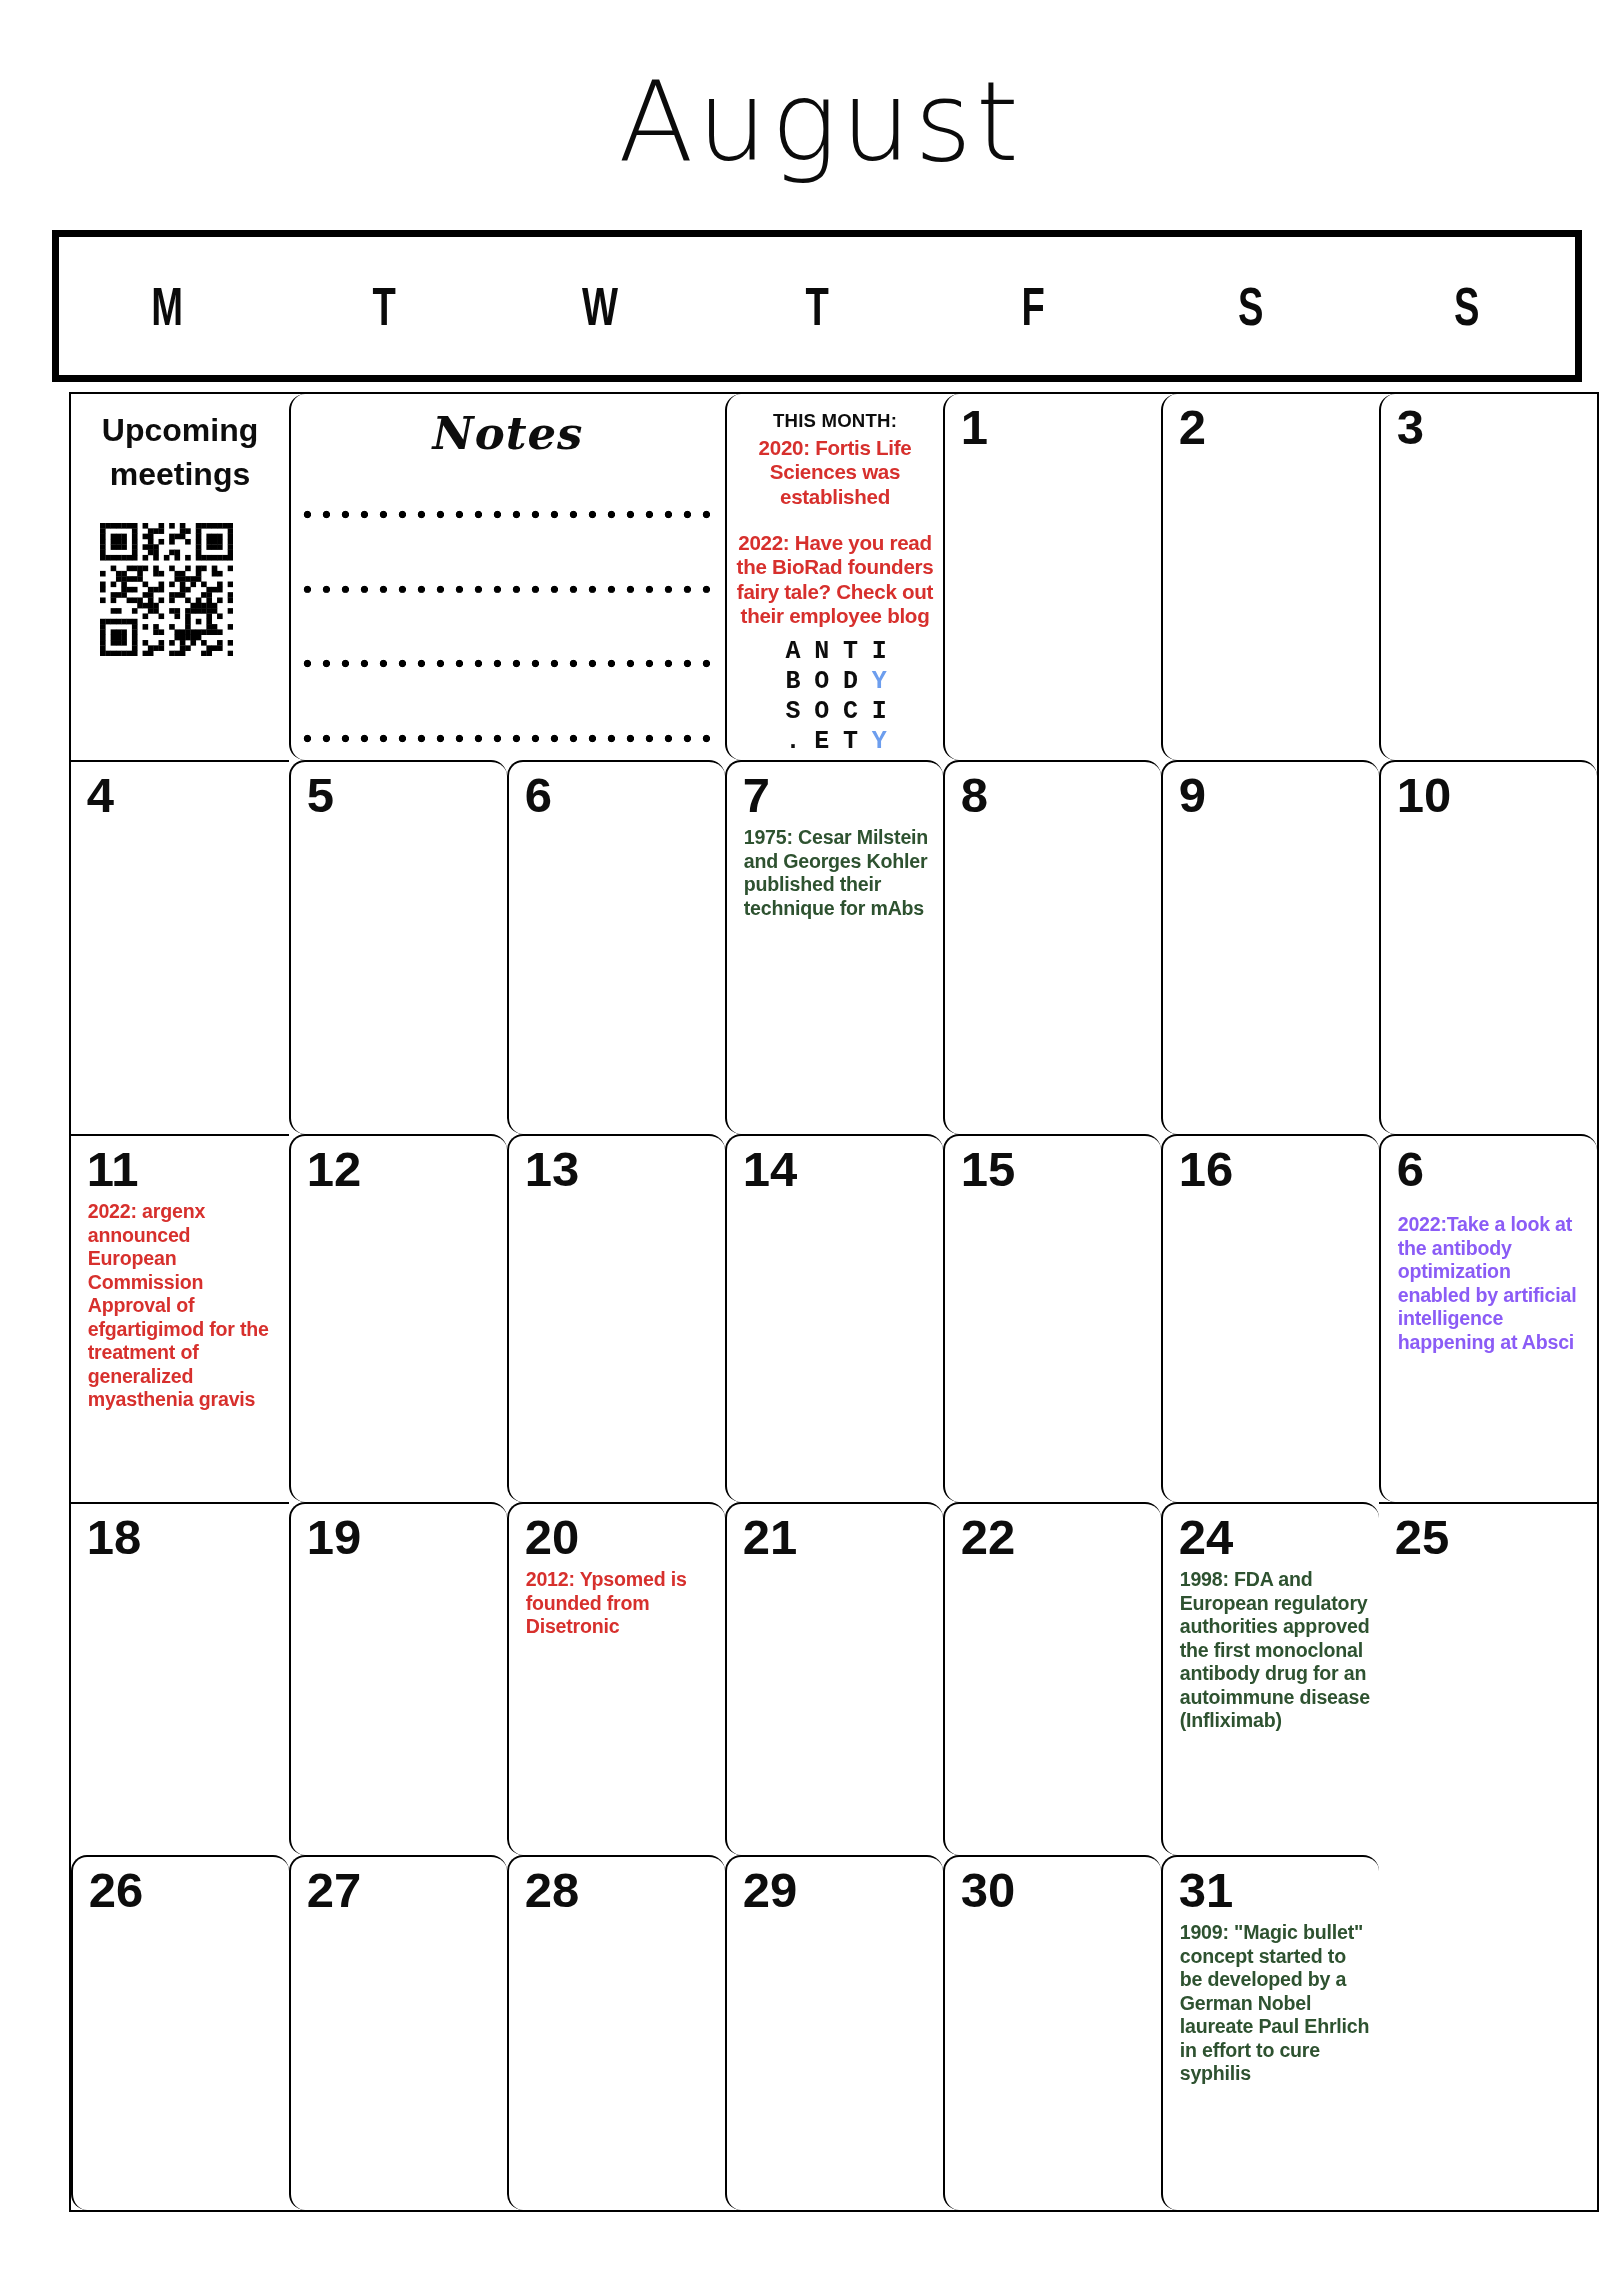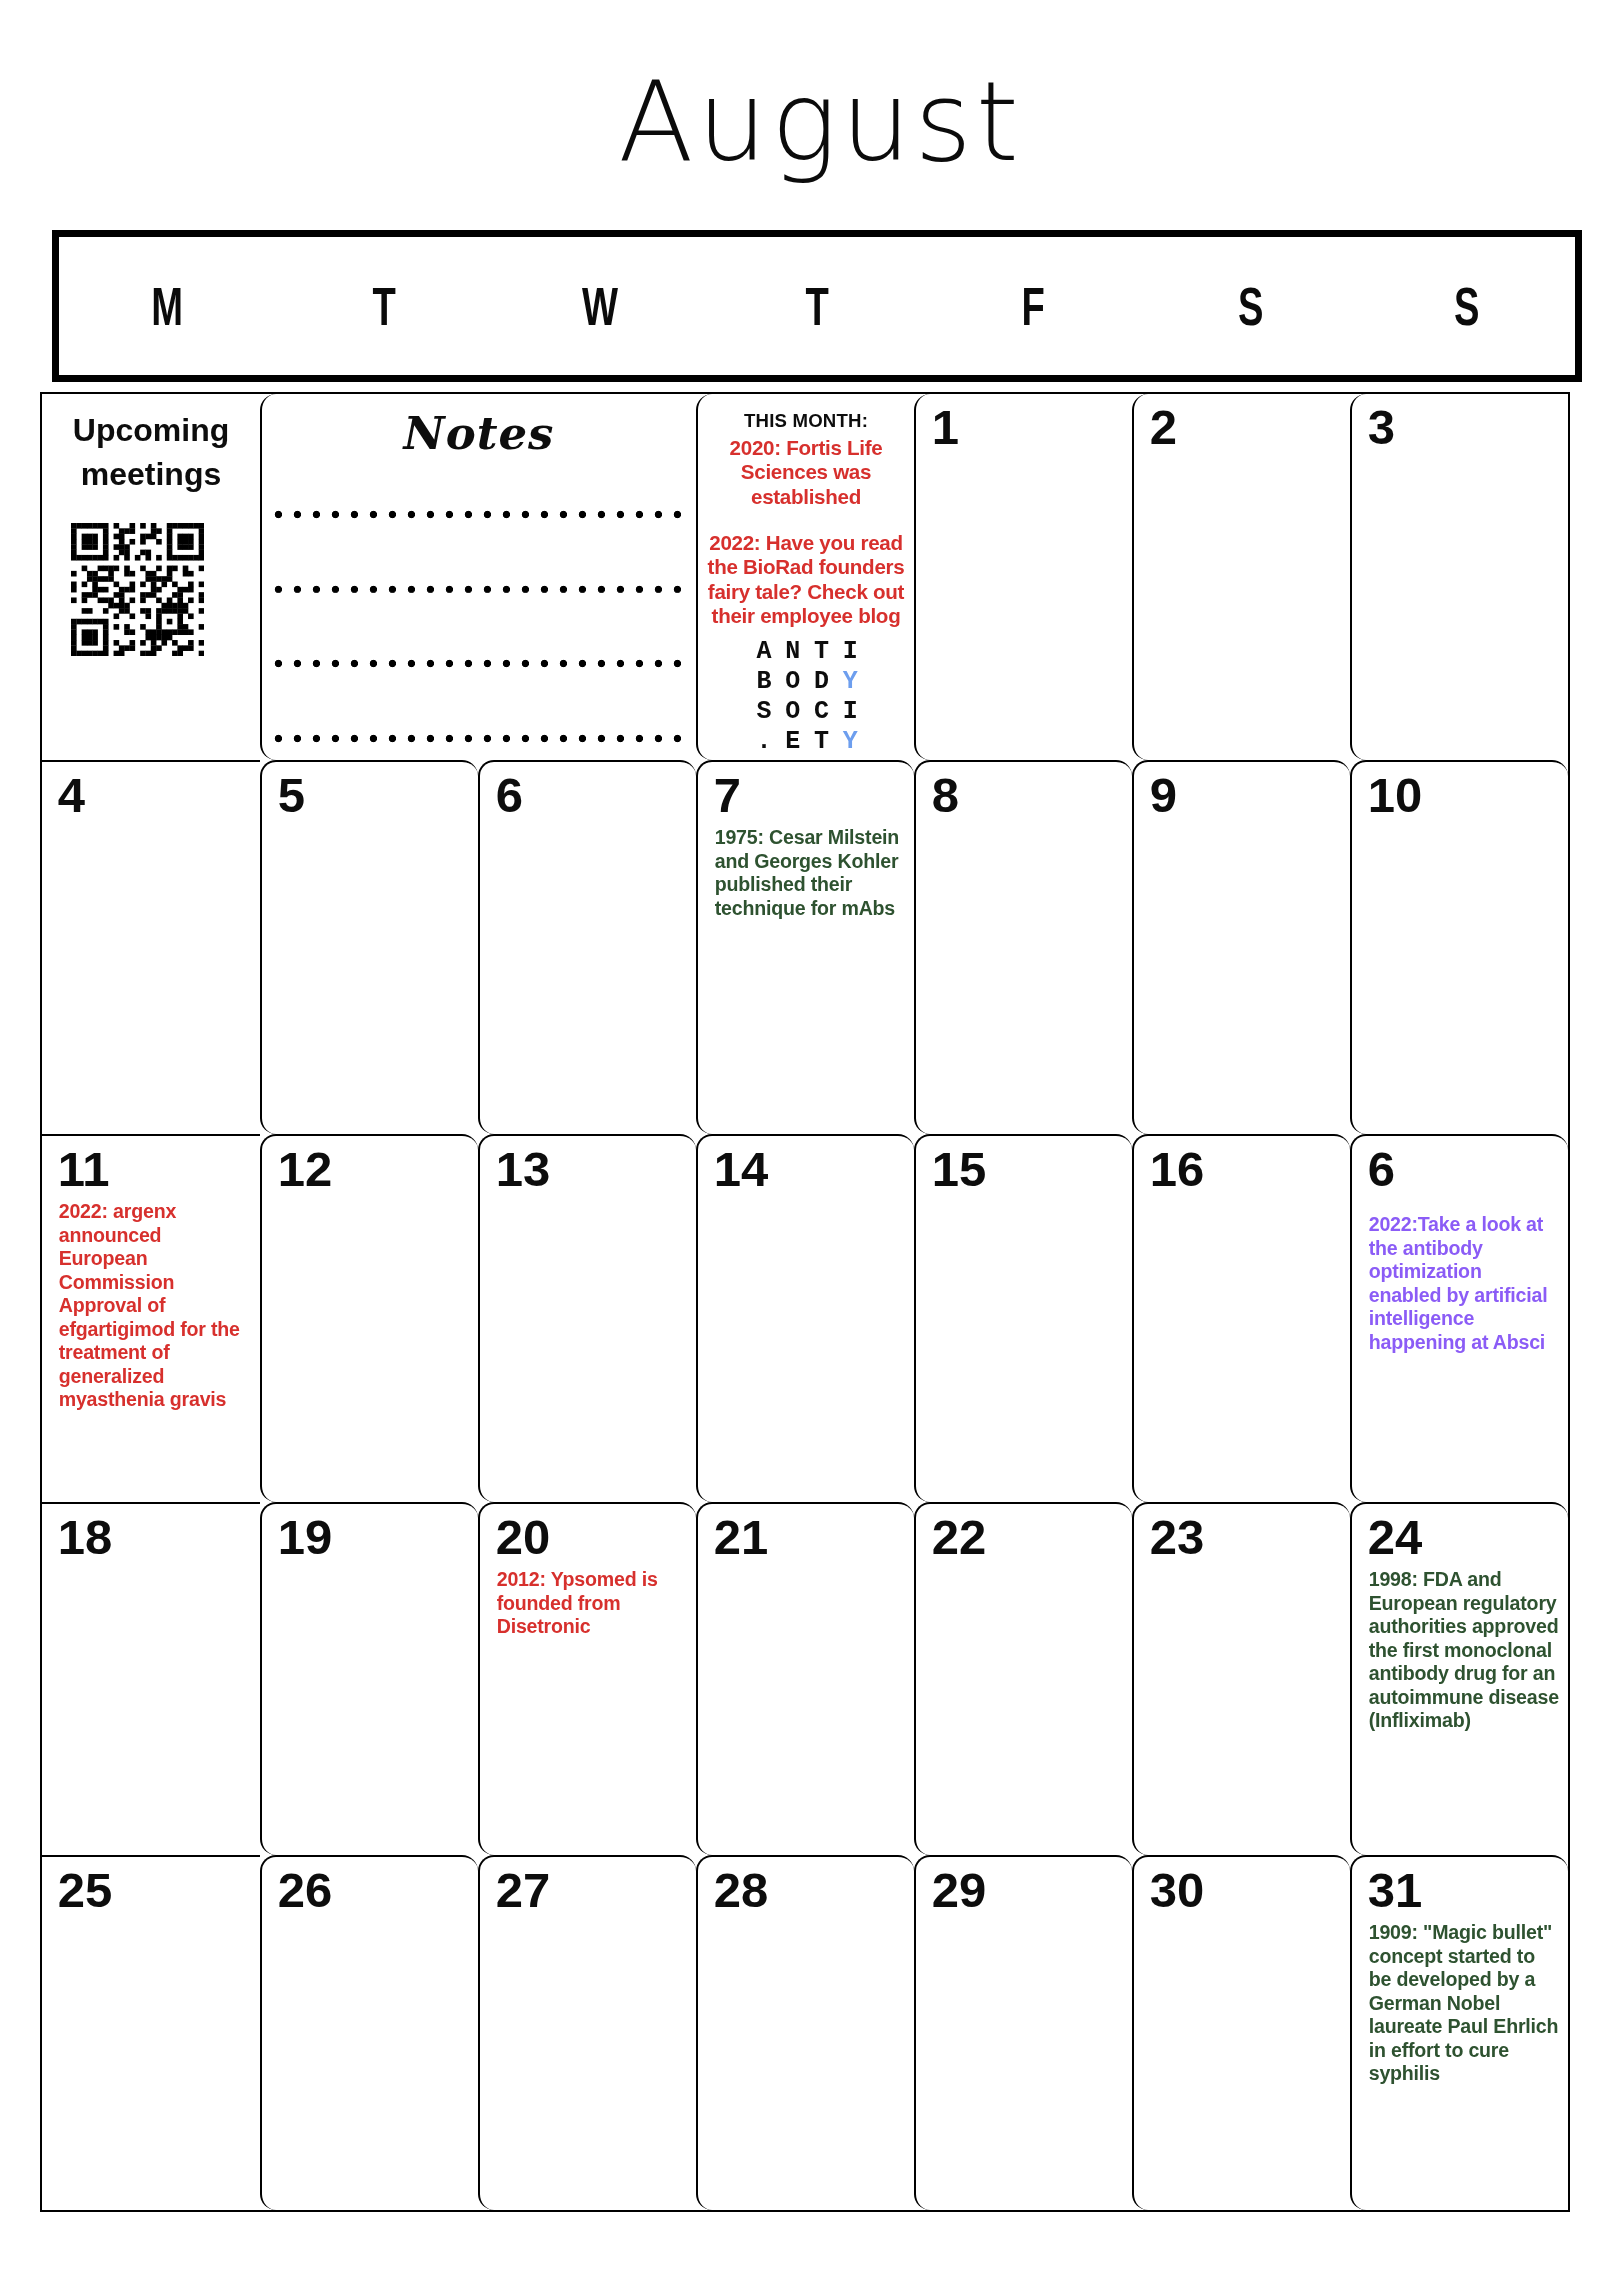--- a/index.html
+++ b/index.html
@@ -11,21 +11,21 @@
          font-family:"DejaVu Sans",sans-serif;font-weight:200;font-size:110px;
          letter-spacing:3.9px;line-height:1;color:#0b0b0b;padding-left:10px;}
 
   
   .weekbox{position:absolute;left:52px;top:230px;width:1530px;height:152px;
            border:7.8px solid #000;box-sizing:border-box;display:flex;align-items:center;background:#fff;}
   .weekbox .wd{flex:1;text-align:center;font-weight:800;font-size:53px;color:#0b0b0b;}
   .weekbox .wd span{display:inline-block;transform:scaleX(0.72);}
 
   
-  .grid{position:absolute;left:40px;top:392px;width:1530px;height:1820px;
+  .grid{position:absolute;left:69px;top:392px;width:1530px;height:1820px;
         border:2.9px solid #000;box-sizing:border-box;display:grid;
         grid-template-columns:repeat(7,1fr);
         grid-template-rows:366px 374px 368px 353px auto;background:#fff;}
   .cell{box-sizing:border-box;overflow:hidden;position:relative;}
   .bl{border-left:2.9px solid #000;border-radius:16px;}
   .bt{border-top:2.9px solid #000;}
   .span2{grid-column:span 2;}
 
   .num{font-weight:800;font-size:49px;line-height:1.05;padding:7.8px 0 0 15.7px;color:#0d0d0d;}
   .note{font-weight:700;font-size:19.6px;line-height:23.5px;letter-spacing:-0.2px;
@@ -450,23 +450,20 @@
         <div class="num">20</div>
         <div class="note" style="color: rgb(215, 48, 45);">2012: Ypsomed is founded from Disetronic</div>
       </div>
       <div class="cell day bl bt">
         <div class="num">21</div>
       </div>
       <div class="cell day bl bt">
         <div class="num">22</div>
       </div>
       <div class="cell day bl bt">
-        <div class="num">23</div>
-      </div>
-      <div class="cell day bl bt">
         <div class="num">24</div>
         <div class="note" style="color: rgb(46, 82, 48);">1998: FDA and European regulatory authorities approved the first monoclonal antibody drug for an autoimmune disease (Infliximab)</div>
       </div>
       <div class="cell day bt">
         <div class="num">25</div>
       </div>
       <div class="cell day bl bt">
         <div class="num">26</div>
       </div>
       <div class="cell day bl bt">

